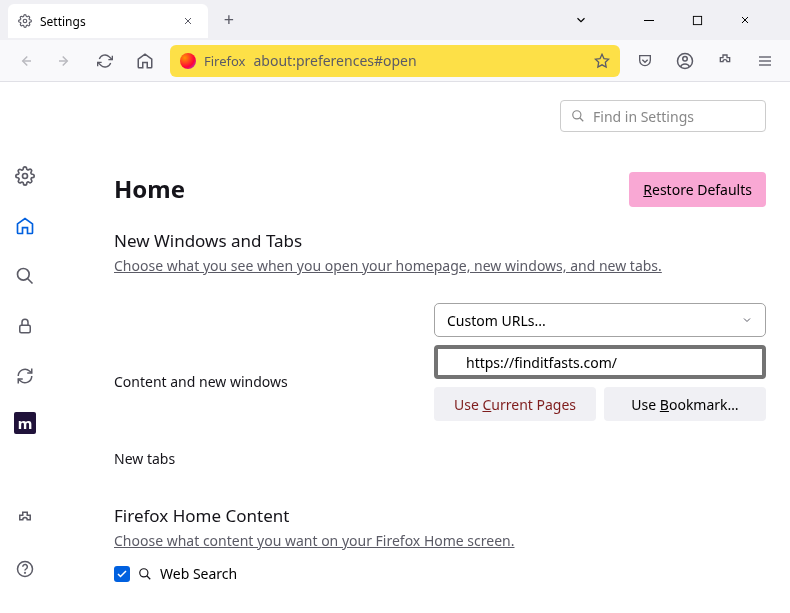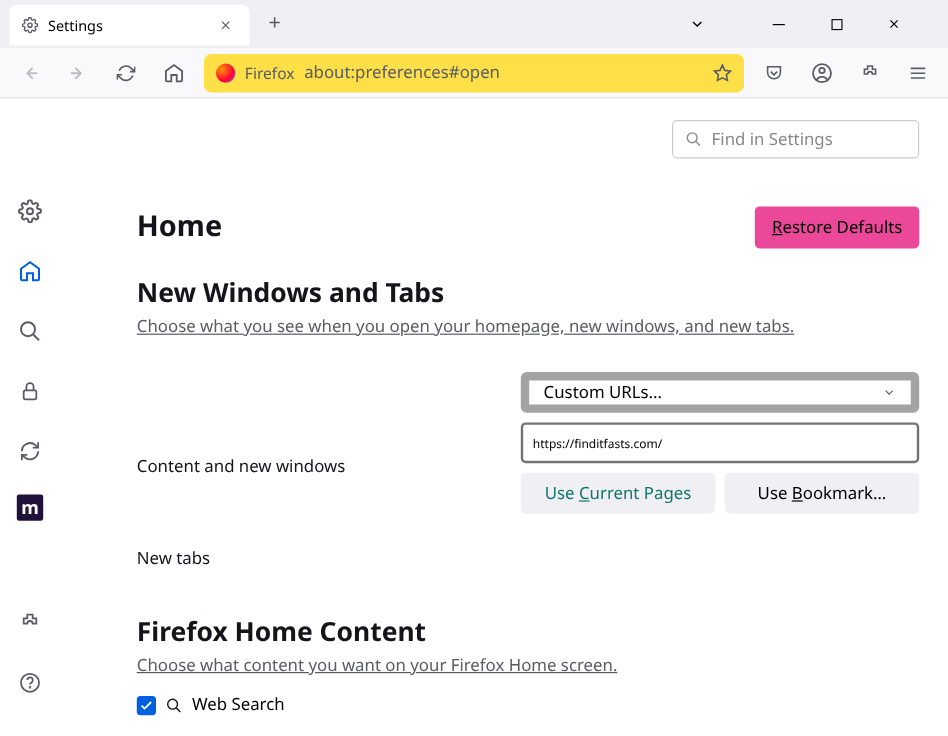--- a/index.html
+++ b/index.html
@@ -26,35 +26,35 @@
     .side-item { width: 28px; height: 28px; display: flex; align-items: center; justify-content: center; color: #5b5b66; cursor: pointer; border-radius: 4px; }
     .side-item.active { color: #0060df; }
     .side-item.logo-m { background: #20123a; color: #fff; font-weight: bold; font-size: 15px; width: 22px; height: 22px; border-radius: 2px; }
     .side-spacer { flex: 1; }
     
     .main { flex: 1; padding: 20px 24px 0 64px; overflow: hidden; position: relative; }
     .search-settings { position: absolute; top: 18px; right: 24px; width: 206px; height: 32px; border: 1px solid #ccc; border-radius: 4px; display: flex; align-items: center; padding: 0 10px; gap: 8px; color: #888; font-size: 14px; }
     
     .page-title-row { display: flex; align-items: flex-start; margin-top: 70px; margin-bottom: 22px; }
     h1.page-title { font-size: 24px; font-weight: 700; color: #15141a; }
-    .restore-btn { margin-left: auto; background: #ec4899; border: none; padding: 8px 14px; border-radius: 4px; font-size: 14px; cursor: pointer; }
-    
-    h2.section-title { font-size: 22px; font-weight: 700; color: #15141a; margin-bottom: 4px; }
+    .restore-btn { margin-left: auto; background: #f9a8d4; border: none; padding: 8px 14px; border-radius: 4px; font-size: 14px; cursor: pointer; }
+    
+    h2.section-title { font-size: 17px; font-weight: 400; color: #15141a; margin-bottom: 4px; }
     .section-desc { font-size: 14px; color: #5b5b66; margin-bottom: 28px; text-decoration: underline; }
     
     .row { display: flex; align-items: center; margin-bottom: 10px; }
     .row-label { width: 320px; font-size: 14px; color: #15141a; }
     .row-controls { flex: 1; display: flex; flex-direction: column; gap: 8px; }
     
-    .select { height: 34px; border: 7px solid #a3a3a3; border-radius: 5px; padding: 0 12px; display: flex; align-items: center; font-size: 14px; background: #fff; cursor: pointer; position: relative; }
+    .select { height: 34px; border: 1px solid #a3a3a3; border-radius: 5px; padding: 0 12px; display: flex; align-items: center; font-size: 14px; background: #fff; cursor: pointer; position: relative; }
     .select .chev { margin-left: auto; }
-    .text-input { height: 34px; border: 2px solid #737373; border-radius: 4px; padding: 0 8px; font-size: 10px; width: 100%; }
+    .text-input { height: 34px; border: 4px solid #737373; border-radius: 4px; padding: 0 28px; font-size: 14px; width: 100%; }
     .btn-row { display: flex; gap: 8px; }
     .btn { flex: 1; height: 34px; background: #f0f0f4; border: none; border-radius: 4px; font-size: 14px; cursor: pointer; padding: 0 10px; white-space: nowrap; overflow: hidden; text-overflow: ellipsis; }
-    .btn.disabled { color: #0f766e; text-align: center; }
+    .btn.disabled { color: #7f1d1d; text-align: center; }
     
     .row-tabs { margin-top: 28px; gap: 20px; }
     
     .home-content-section { margin-top: 36px; }
     .check-row { display: flex; align-items: center; gap: 8px; margin-top: 14px; font-size: 14px; text-align: center; }
     .checkbox { width: 16px; height: 16px; background: #0060df; border-radius: 3px; display: flex; align-items: center; justify-content: center; }
     
     .underline-first { text-decoration: underline; text-decoration-thickness: 1px; }
     
     svg { display: block; }

